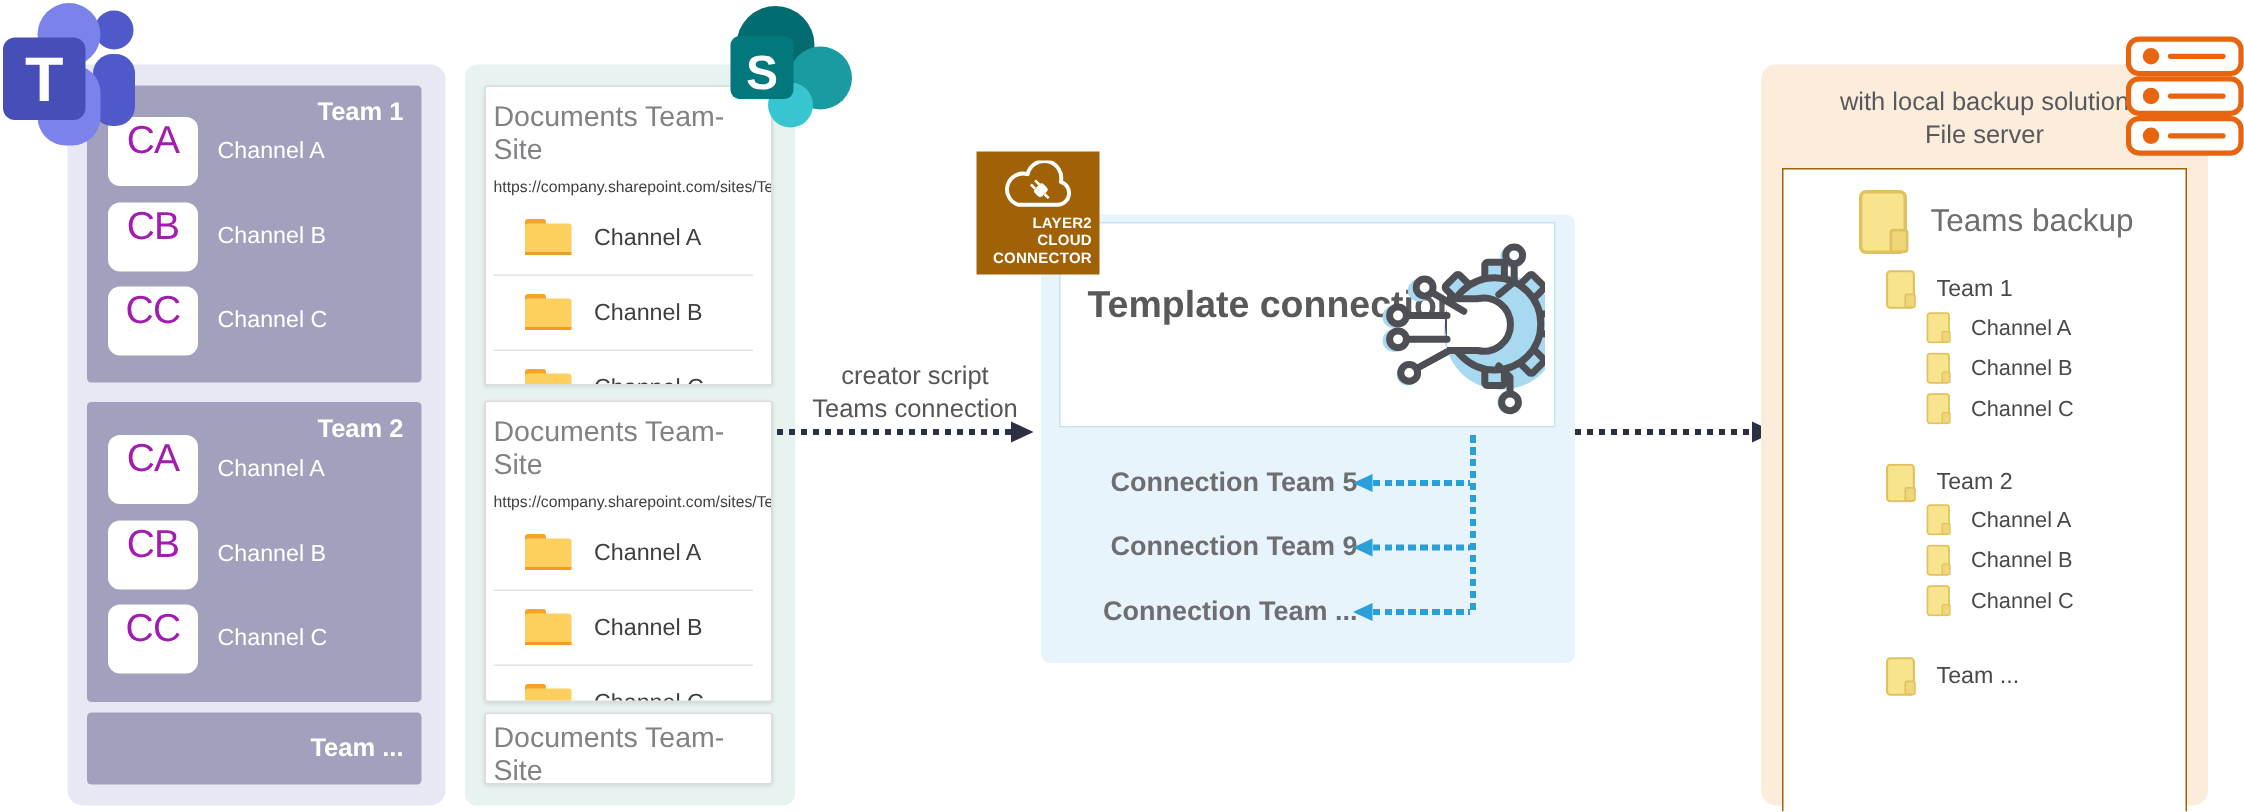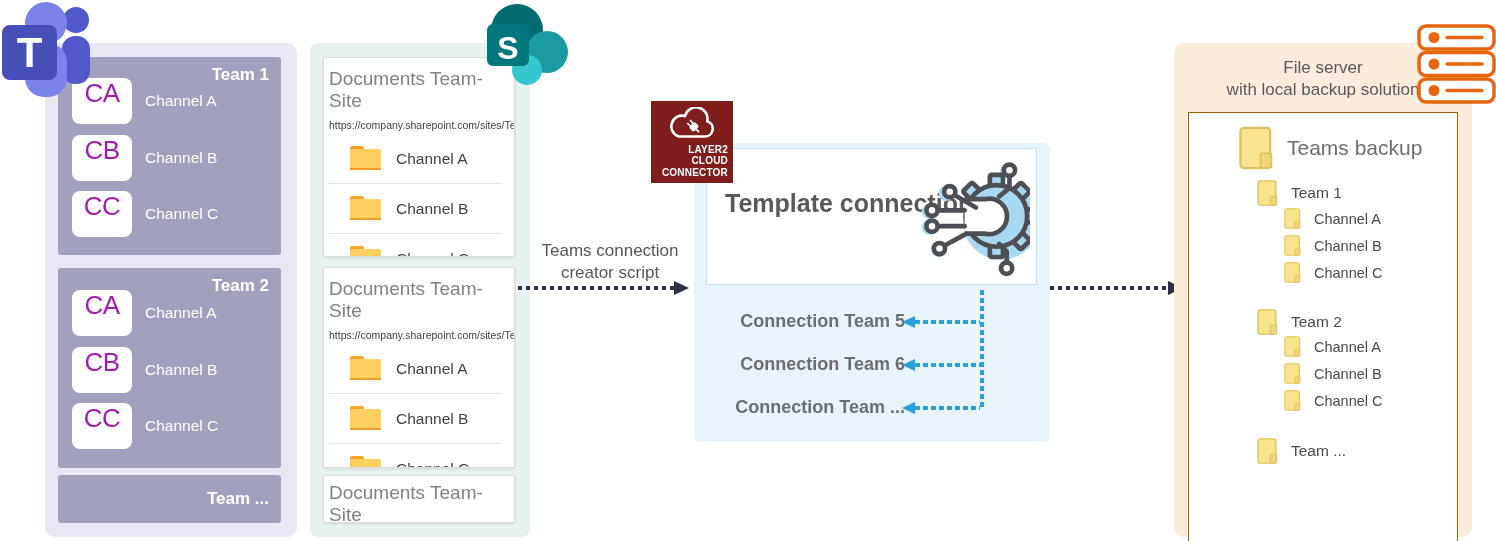--- a/index.html
+++ b/index.html
@@ -25,21 +25,21 @@
   .sp-url{font-size:10.5px;color:#3f3f41;margin-top:7px;white-space:nowrap;}
   .sp-rows{margin-top:3px;}
   .sp-row{display:flex;align-items:center;gap:14px;padding:11px 0 11px 20px;}
   .sp-row + .sp-row{border-top:1px solid #e3e3e3;}
   .sp-row .lbl{font-size:15.5px;color:#3f3f41;}
 
   
   .script-label{left:527px;top:240px;width:166px;text-align:center;font-size:17px;color:#565659;line-height:1.28;}
   .dash-dark{height:4px;background:repeating-linear-gradient(90deg,#2c3045 0 4px,transparent 4px 8px);}
   .head-right{width:0;height:0;border-top:7px solid transparent;border-bottom:7px solid transparent;border-left:15px solid #2c3045;}
-  .layer2-logo{left:651px;top:101px;width:82px;height:82px;background:#7f1d1d;display:flex;flex-direction:column;align-items:center;z-index:5;}
+  .layer2-logo{left:651px;top:101px;width:82px;height:82px;background:#a16207;display:flex;flex-direction:column;align-items:center;z-index:5;}
   .layer2-text{width:100%;text-align:right;padding:0 5px 5px 0;color:#fff;font-weight:bold;font-size:10px;line-height:1.15;letter-spacing:.2px;}
   .panel-conn{left:694px;top:143px;width:356px;height:299px;background:#e8f4fb;border-radius:6px;}
   .tpl-card{position:absolute;left:12px;top:5px;width:331px;height:137px;background:#fff;border:1px solid #c3e3f5;}
   .tpl-title{position:absolute;left:18px;top:40px;font-size:25px;font-weight:bold;color:#58595b;white-space:nowrap;}
   .tpl-sub{position:absolute;left:18px;top:76px;font-size:17.5px;color:#a6a7a9;white-space:nowrap;}
   .conn-label{position:absolute;right:145px;font-weight:bold;font-size:18px;color:#6d6e71;white-space:nowrap;}
   .dash-blue-h{position:absolute;height:4px;background:repeating-linear-gradient(90deg,#2a9fd8 0 5px,transparent 5px 8px);}
   .dash-blue-v{position:absolute;width:4px;background:repeating-linear-gradient(180deg,#2a9fd8 0 5px,transparent 5px 8px);}
   .head-left-blue{position:absolute;width:0;height:0;border-top:6px solid transparent;border-bottom:6px solid transparent;border-right:13px solid #2a9fd8;}
 
@@ -187,22 +187,22 @@
 
   <svg class="abs" style="left:486px;top:3px;z-index:6;" width="88" height="84" viewBox="0 0 88 84">
     <circle cx="31" cy="27" r="26" fill="#036c70"></circle>
     <circle cx="61" cy="49" r="21" fill="#1a9ba1"></circle>
     <circle cx="41" cy="67" r="15" fill="#37c6d0"></circle>
     <rect x="1" y="21" width="42" height="42" rx="6" fill="#03787c"></rect>
     <text x="22" y="56" font-size="32" font-weight="bold" fill="#ffffff" text-anchor="middle" font-family="Liberation Sans, sans-serif">S</text>
   </svg>
 
   <div class="abs script-label">
+    <div>creator script</div>
     <div>Teams connection</div>
-    <div>creator script</div>
   </div>
   <div class="abs dash-dark" style="left:518px;top:286px;width:156px;"></div>
   <div class="abs head-right" style="left:674px;top:281px;"></div>
 
   <div class="abs layer2-logo">
     <svg width="58" height="38" viewBox="0 0 64 42" style="margin-top:6px;">
       <path d="M17 34 h30 a9 9 0 0 0 2.5-17.6 A13 13 0 0 0 24 10.5 A10.7 10.7 0 0 0 17 34 Z" fill="none" stroke="#ffffff" stroke-width="3" stroke-linejoin="round"></path>
       <g transform="rotate(-45 34 23)">
         <rect x="29.5" y="19" width="9.5" height="8" rx="2.5" fill="#ffffff"></rect>
         <line x1="32" y1="14.5" x2="32" y2="19" stroke="#ffffff" stroke-width="2"></line>
@@ -264,39 +264,39 @@
           <circle cx="34" cy="40" r="6"></circle>
           <circle cx="15" cy="60" r="6"></circle>
           <circle cx="15" cy="77" r="6"></circle>
           <circle cx="23" cy="101" r="6"></circle>
           <circle cx="95" cy="122" r="6"></circle>
         </g>
       </svg>
     </div>
 
     <div class="conn-label" style="top:168px;">Connection Team 5</div>
-    <div class="conn-label" style="top:211px;">Connection Team 6</div>
+    <div class="conn-label" style="top:211px;">Connection Team 9</div>
     <div class="conn-label" style="top:254px;text-align:right;">Connection Team ...</div>
 
     <div class="dash-blue-v" style="left:286px;top:147px;height:120px;"></div>
     <div class="dash-blue-h" style="left:221px;top:177px;width:65px;"></div>
     <div class="head-left-blue" style="left:208px;top:173px;"></div>
     <div class="dash-blue-h" style="left:221px;top:220px;width:65px;"></div>
     <div class="head-left-blue" style="left:208px;top:216px;"></div>
     <div class="dash-blue-h" style="left:221px;top:263px;width:65px;"></div>
     <div class="head-left-blue" style="left:208px;top:259px;"></div>
   </div>
 
   <div class="abs dash-dark" style="left:1050px;top:286px;width:118px;"></div>
   <div class="abs head-right" style="left:1168px;top:281px;"></div>
 
   <div class="abs panel-fs">
     <div class="fs-title">
+      <div>with local backup solution</div>
       <div>File server</div>
-      <div>with local backup solution</div>
     </div>
 
     <div class="fs-card">
 
       <div class="fs-row" style="left:50px;top:13px;">
         <svg width="36" height="44" viewBox="0 0 20 24">
           <rect x="0.8" y="0.8" width="16.5" height="22.4" rx="2" fill="#f8e48e" stroke="#dfc25f" stroke-width="1.3"></rect>
           <rect x="12" y="15" width="6" height="8" rx="1" fill="#efd67a" stroke="#dfc25f" stroke-width="1"></rect>
         </svg>
         <span class="fs-root-label">Teams backup</span>

